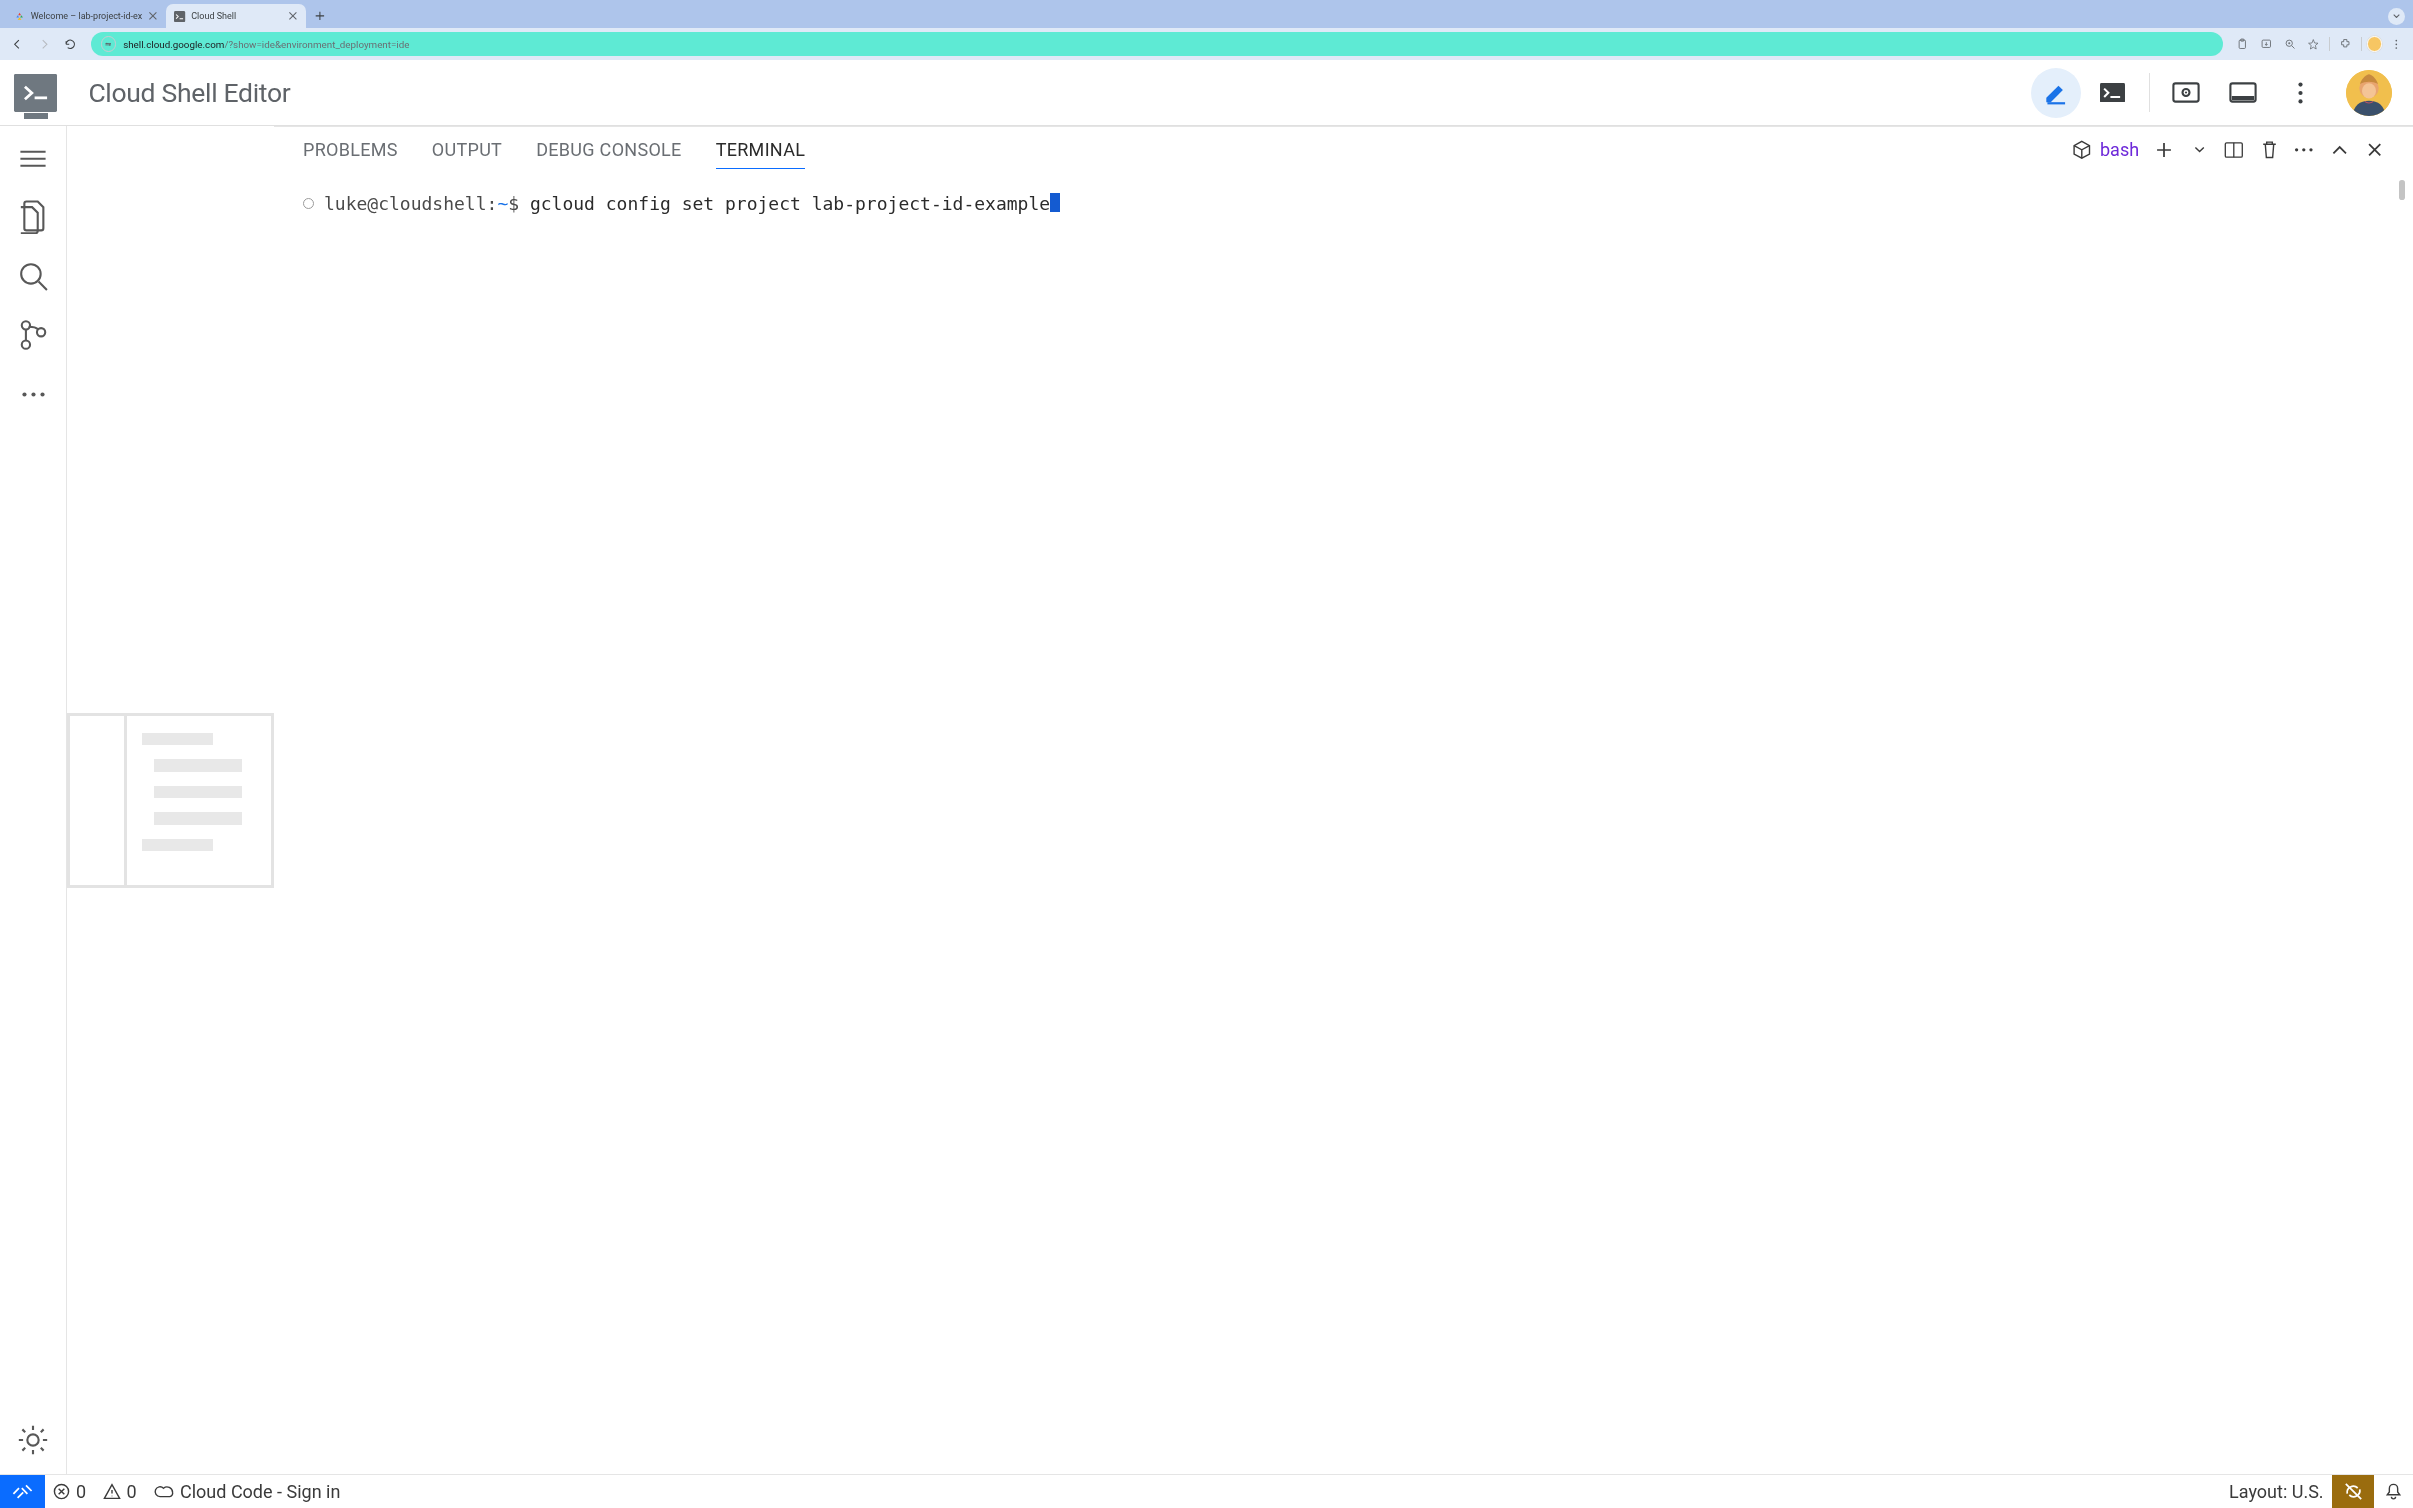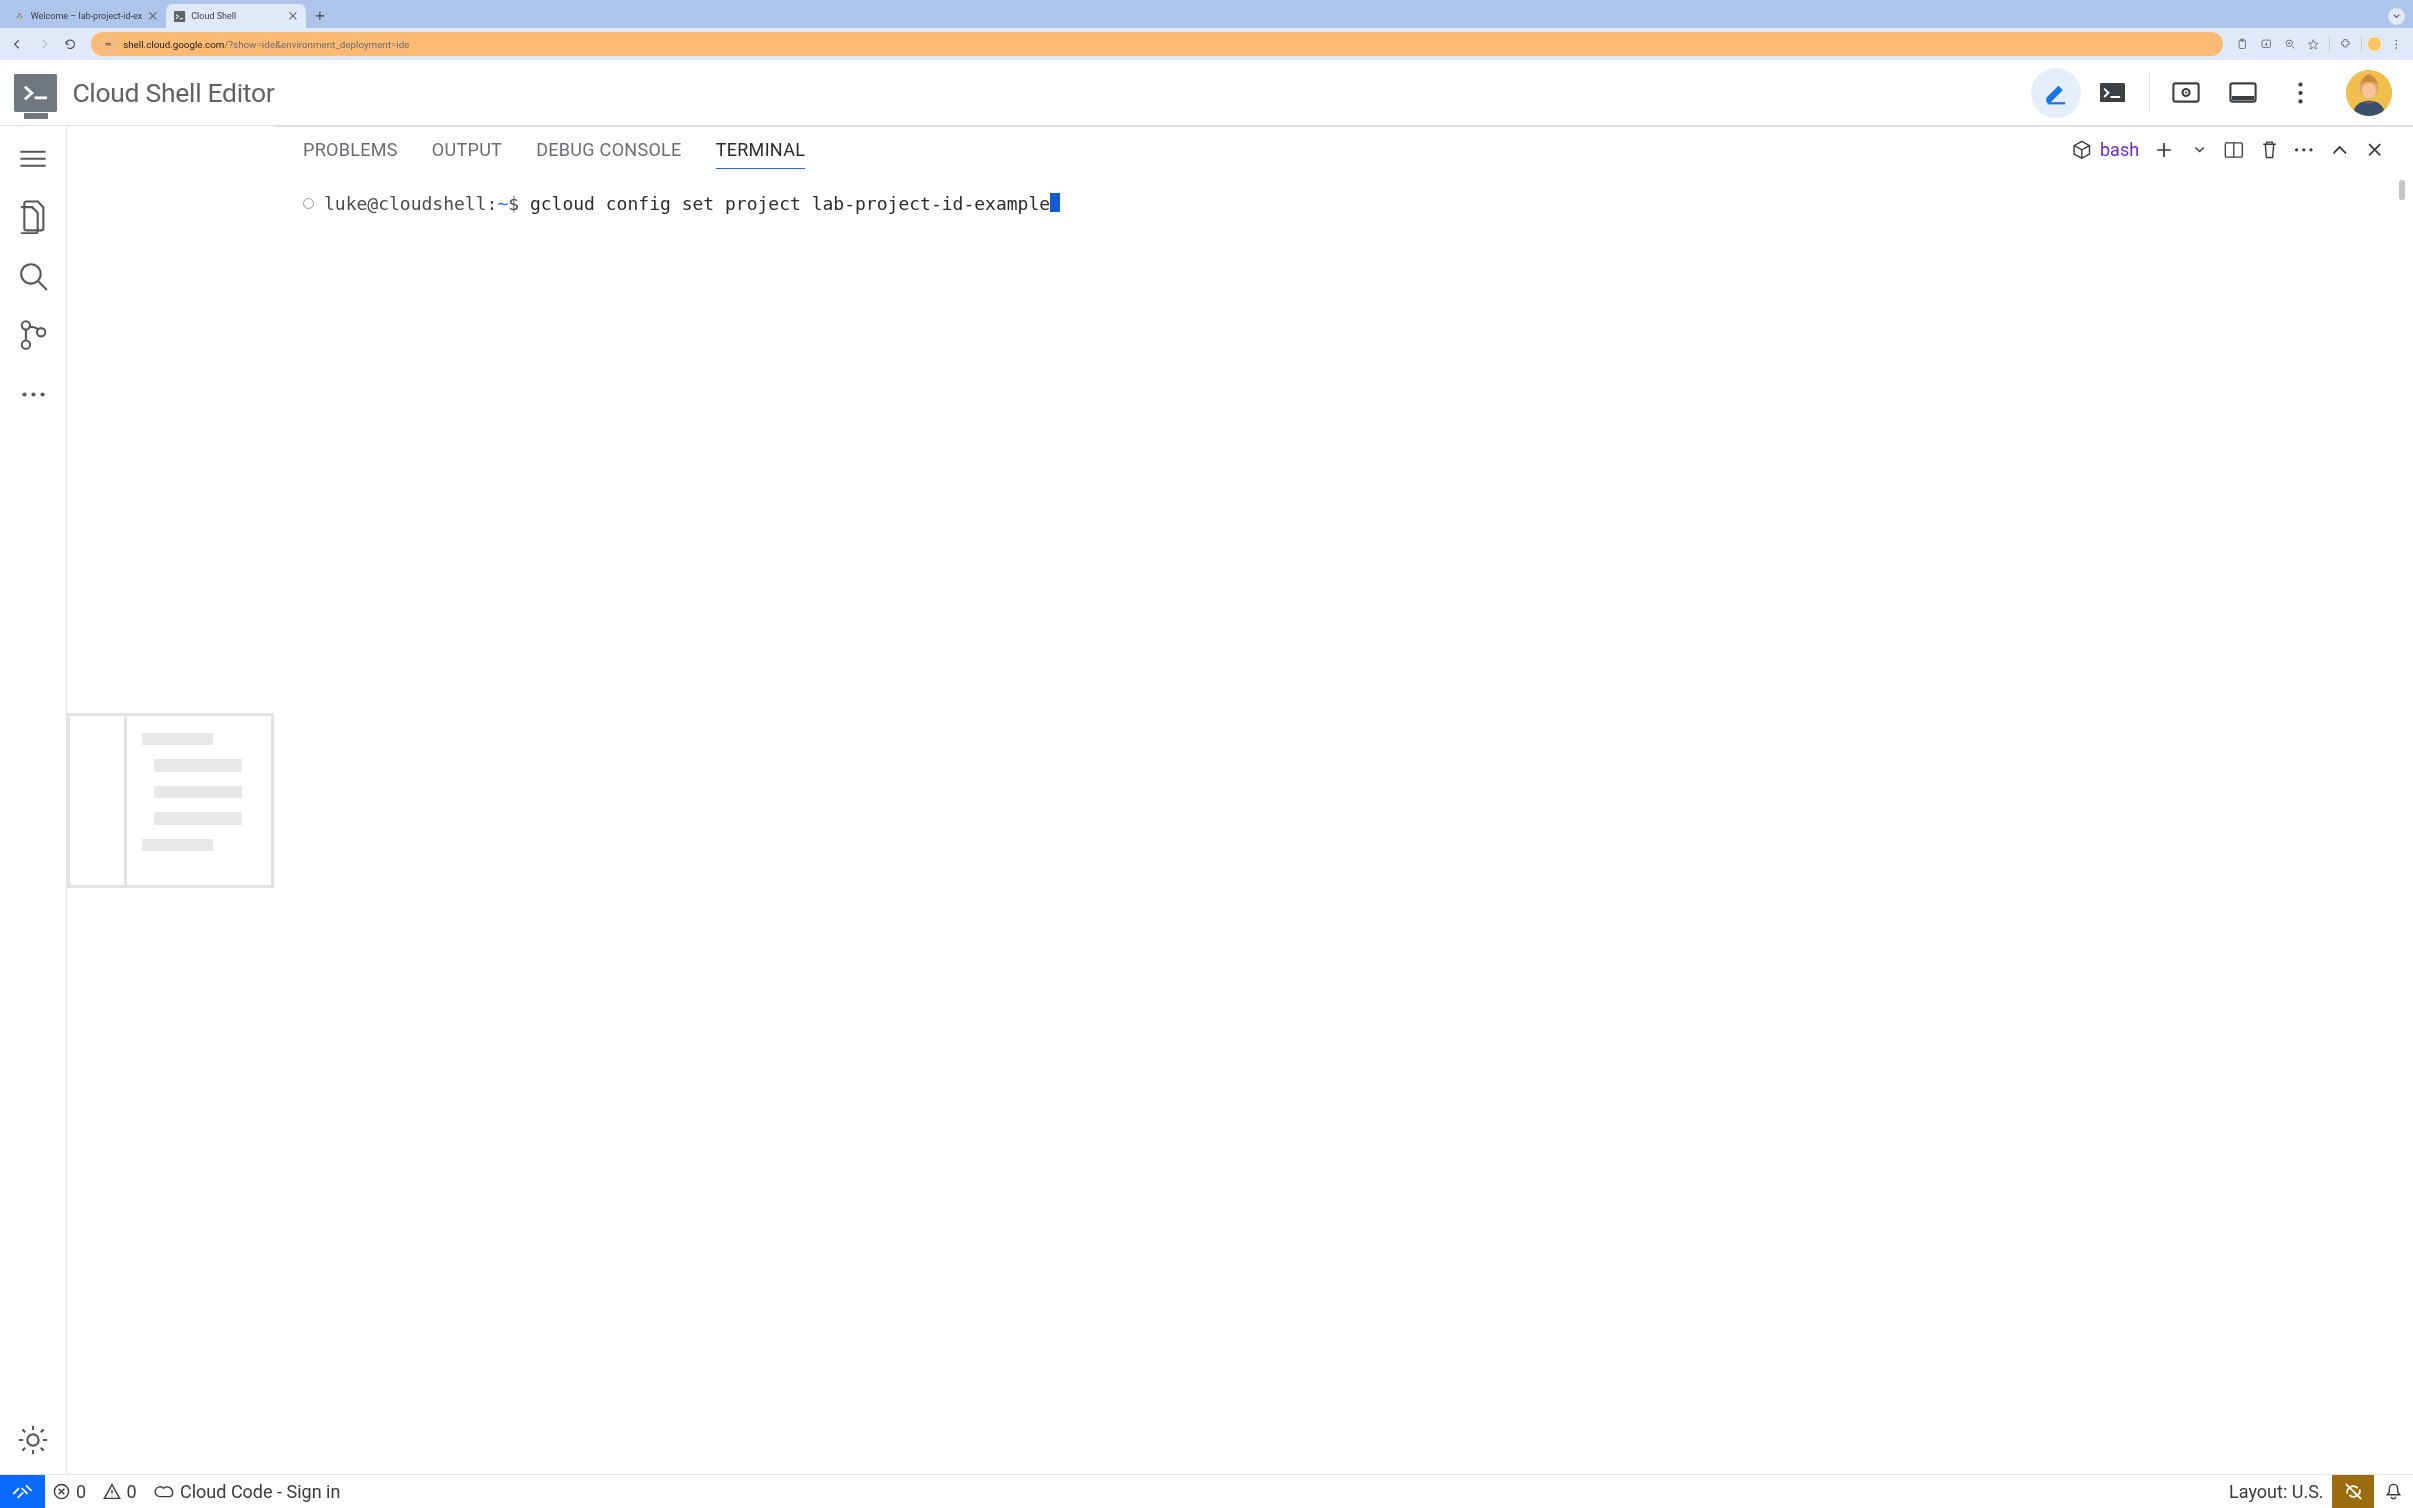--- a/index.html
+++ b/index.html
@@ -13,36 +13,36 @@
   .tab.active { background: #dfe9f7; }
   .tab .favicon { width: 11.2px; height: 11.2px; flex: 0 0 11.2px; }
   .tab .title { white-space: nowrap; overflow: hidden; text-overflow: ellipsis; flex: 1; }
   .tab .close { width: 9.8px; height: 9.8px; flex: 0 0 9.8px; color: #5f6368; }
   .new-tab { width: 19.6px; height: 19.6px; display: flex; align-items: center; justify-content: center; margin-left: 4.2px; border-radius: 50%; color: #3c4043; align-self: center;}
   .window-dropdown { margin-left: auto; width: 17px; height: 17px; border-radius: 50%; background: #dfe9f7; display: flex; align-items: center; justify-content: center; color: #5f6368; margin-right: 2.8px; align-self: center;}
 
   .toolbar { display: flex; align-items: center; height: 32px; background: #dfe9f7; padding: 0 7px; gap: 5.6px; }
   .nav-btn { width: 21px; height: 21px; display: flex; align-items: center; justify-content: center; color: #3c4043; border-radius: 50%; }
   .nav-btn.disabled { color: #9aa0a6; }
-  .addr-bar { flex: 1; display: flex; align-items: center; background: #fdba74; border-radius: 14px; height: 24px; padding: 0 9.8px; gap: 7px; margin: 0 4.2px; }
+  .addr-bar { flex: 1; display: flex; align-items: center; background: #5eead4; border-radius: 14px; height: 24px; padding: 0 9.8px; gap: 7px; margin: 0 4.2px; }
   .addr-bar .site-chip { width: 15.4px; height: 15.4px; border-radius: 50%; border: 0.7px solid #c8ccd0; display: flex; align-items: center; justify-content: center; font-size: 7.7px; color: #5f6368; flex-shrink:0;}
   .addr-bar .url { font-size: 9.8px; color: #3c4043; white-space: nowrap; overflow: hidden; }
   .addr-bar .url .host { color: #202124; }
   .addr-bar .url .rest { color: #6a6e73; }
   .toolbar-right { display: flex; align-items: center; gap: 4.2px; }
   .toolbar-right .icon { width: 19.6px; height: 19.6px; display: flex; align-items: center; justify-content: center; color: #5f6368; }
   .toolbar-right .sep { width: 0.7px; height: 14px; background: #c8ccd0; margin: 0 1.4px; }
   .toolbar-right .avatar-sm { width: 15.4px; height: 15.4px; border-radius: 50%; background: #f7c663; border: 1.4px solid #fff; box-shadow: 0 0 0 0.7px #dadce0; }
 
   
   .app-header { display: flex; align-items: center; height: 66px; background: #fff; border-bottom: 0.7px solid #e0e0e0; padding: 0 21px 0 14px; gap: 14px; }
   .logo-block { display: flex; align-items: center; gap: 15.4px; }
   .logo-icon { width: 43px; height: 38px; background: #6f7880; border-radius: 1.4px; position: relative; display: flex; align-items: center; justify-content: center; }
   .logo-icon::after { content: ""; position: absolute; bottom: -7px; left: 50%; transform: translateX(-50%); width: 24px; height: 5.6px; background: #6f7880; }
-  .logo-title { font-size: 26.5px; font-weight: 400; color: #5f6368; letter-spacing: -0.3px; }
+  .logo-title { font-size: 26.5px; font-weight: 400; color: #5f6368; letter-spacing: -0.3px; margin-left: 16px; }
   .header-right { margin-left: auto; display: flex; align-items: center; gap: 7px; }
   .hdr-btn { width: 50px; height: 50px; display: flex; align-items: center; justify-content: center; border-radius: 50%; color: #5f6368; }
   .hdr-btn.active { background: #e4effb; color: #1a73e8; }
   .hdr-divider { width: 0.7px; height: 39px; background: #e0e0e0; margin: 0 4.2px; }
   .hdr-avatar { width: 46px; height: 46px; border-radius: 50%; background: #f1bf4d; overflow: hidden; margin-left: 14px; display:flex; align-items:center; justify-content:center;}
   .hdr-avatar svg{width:100%;height:100%;}
 
   
   .app-body { display: flex; height: calc(100% - 28px - 32px - 66px - 34px); background: #fff; }
   .activity-bar { width: 67px; border-right: 0.7px solid #e5e5e5; display: flex; flex-direction: column; align-items: center; padding-top: 15.4px; gap: 25px; }

